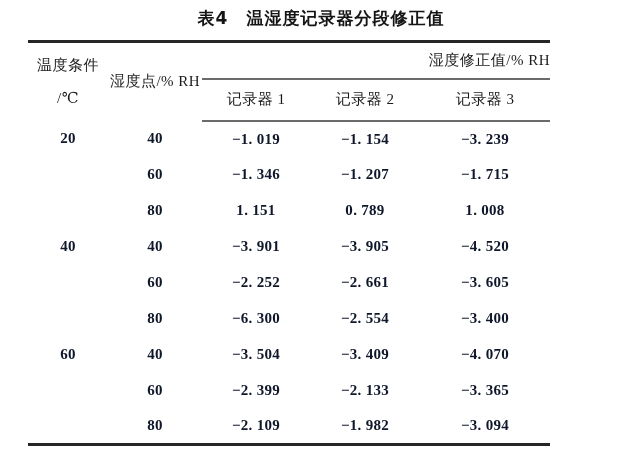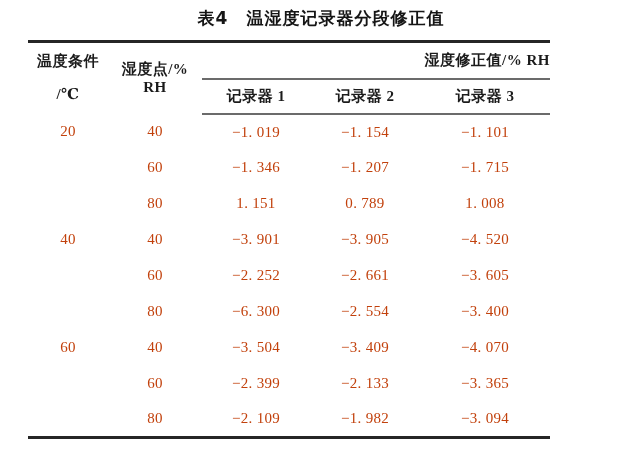--- a/index.html
+++ b/index.html
@@ -44,37 +44,37 @@
   col.c1 { width: 80px; }
   col.c2 { width: 94px; }
   col.c3 { width: 108px; }
   col.c4 { width: 110px; }
   col.c5 { width: 130px; }
 
   th, td {
     padding: 0;
     text-align: center;
     vertical-align: middle;
-    font-weight: 700;
+    font-weight: 400;
   }
   thead th {
     font-size: 15px;
     color: #1b1b1b;
     letter-spacing: 0.5px;
   }
   tr.hrow1 { height: 37px; }
-  tr.hrow2 { height: 35px; }
+  tr.hrow2 { height: 42px; }
   thead tr.hrow2 th { border-bottom: 2px solid #6b6b6b; }
   th.span-h { border-bottom: 2px solid #6b6b6b; text-align: right; }
   th.two-line div { line-height: 33px; }
 
   tbody tr { height: 36px; }
   tbody td {
-    font-weight: 400;
-    color: #c2410c;
+    font-weight: 700;
+    color: #0f172a;
     letter-spacing: 0.3px;
   }
 </style>
 </head>
 <body>
 
 <div class="page">
 
   <div class="title">
     <span>表4</span><span class="gap"></span><span>温湿度记录器分段修正值</span>
@@ -102,21 +102,21 @@
         <th>记录器 2</th>
         <th>记录器 3</th>
       </tr>
     </thead>
     <tbody>
       <tr>
         <td>20</td>
         <td>40</td>
         <td>−1. 019</td>
         <td>−1. 154</td>
-        <td>−1. 101</td>
+        <td>−3. 239</td>
       </tr>
       <tr>
         <td></td>
         <td>60</td>
         <td>−1. 346</td>
         <td>−1. 207</td>
         <td>−1. 715</td>
       </tr>
       <tr>
         <td></td>

